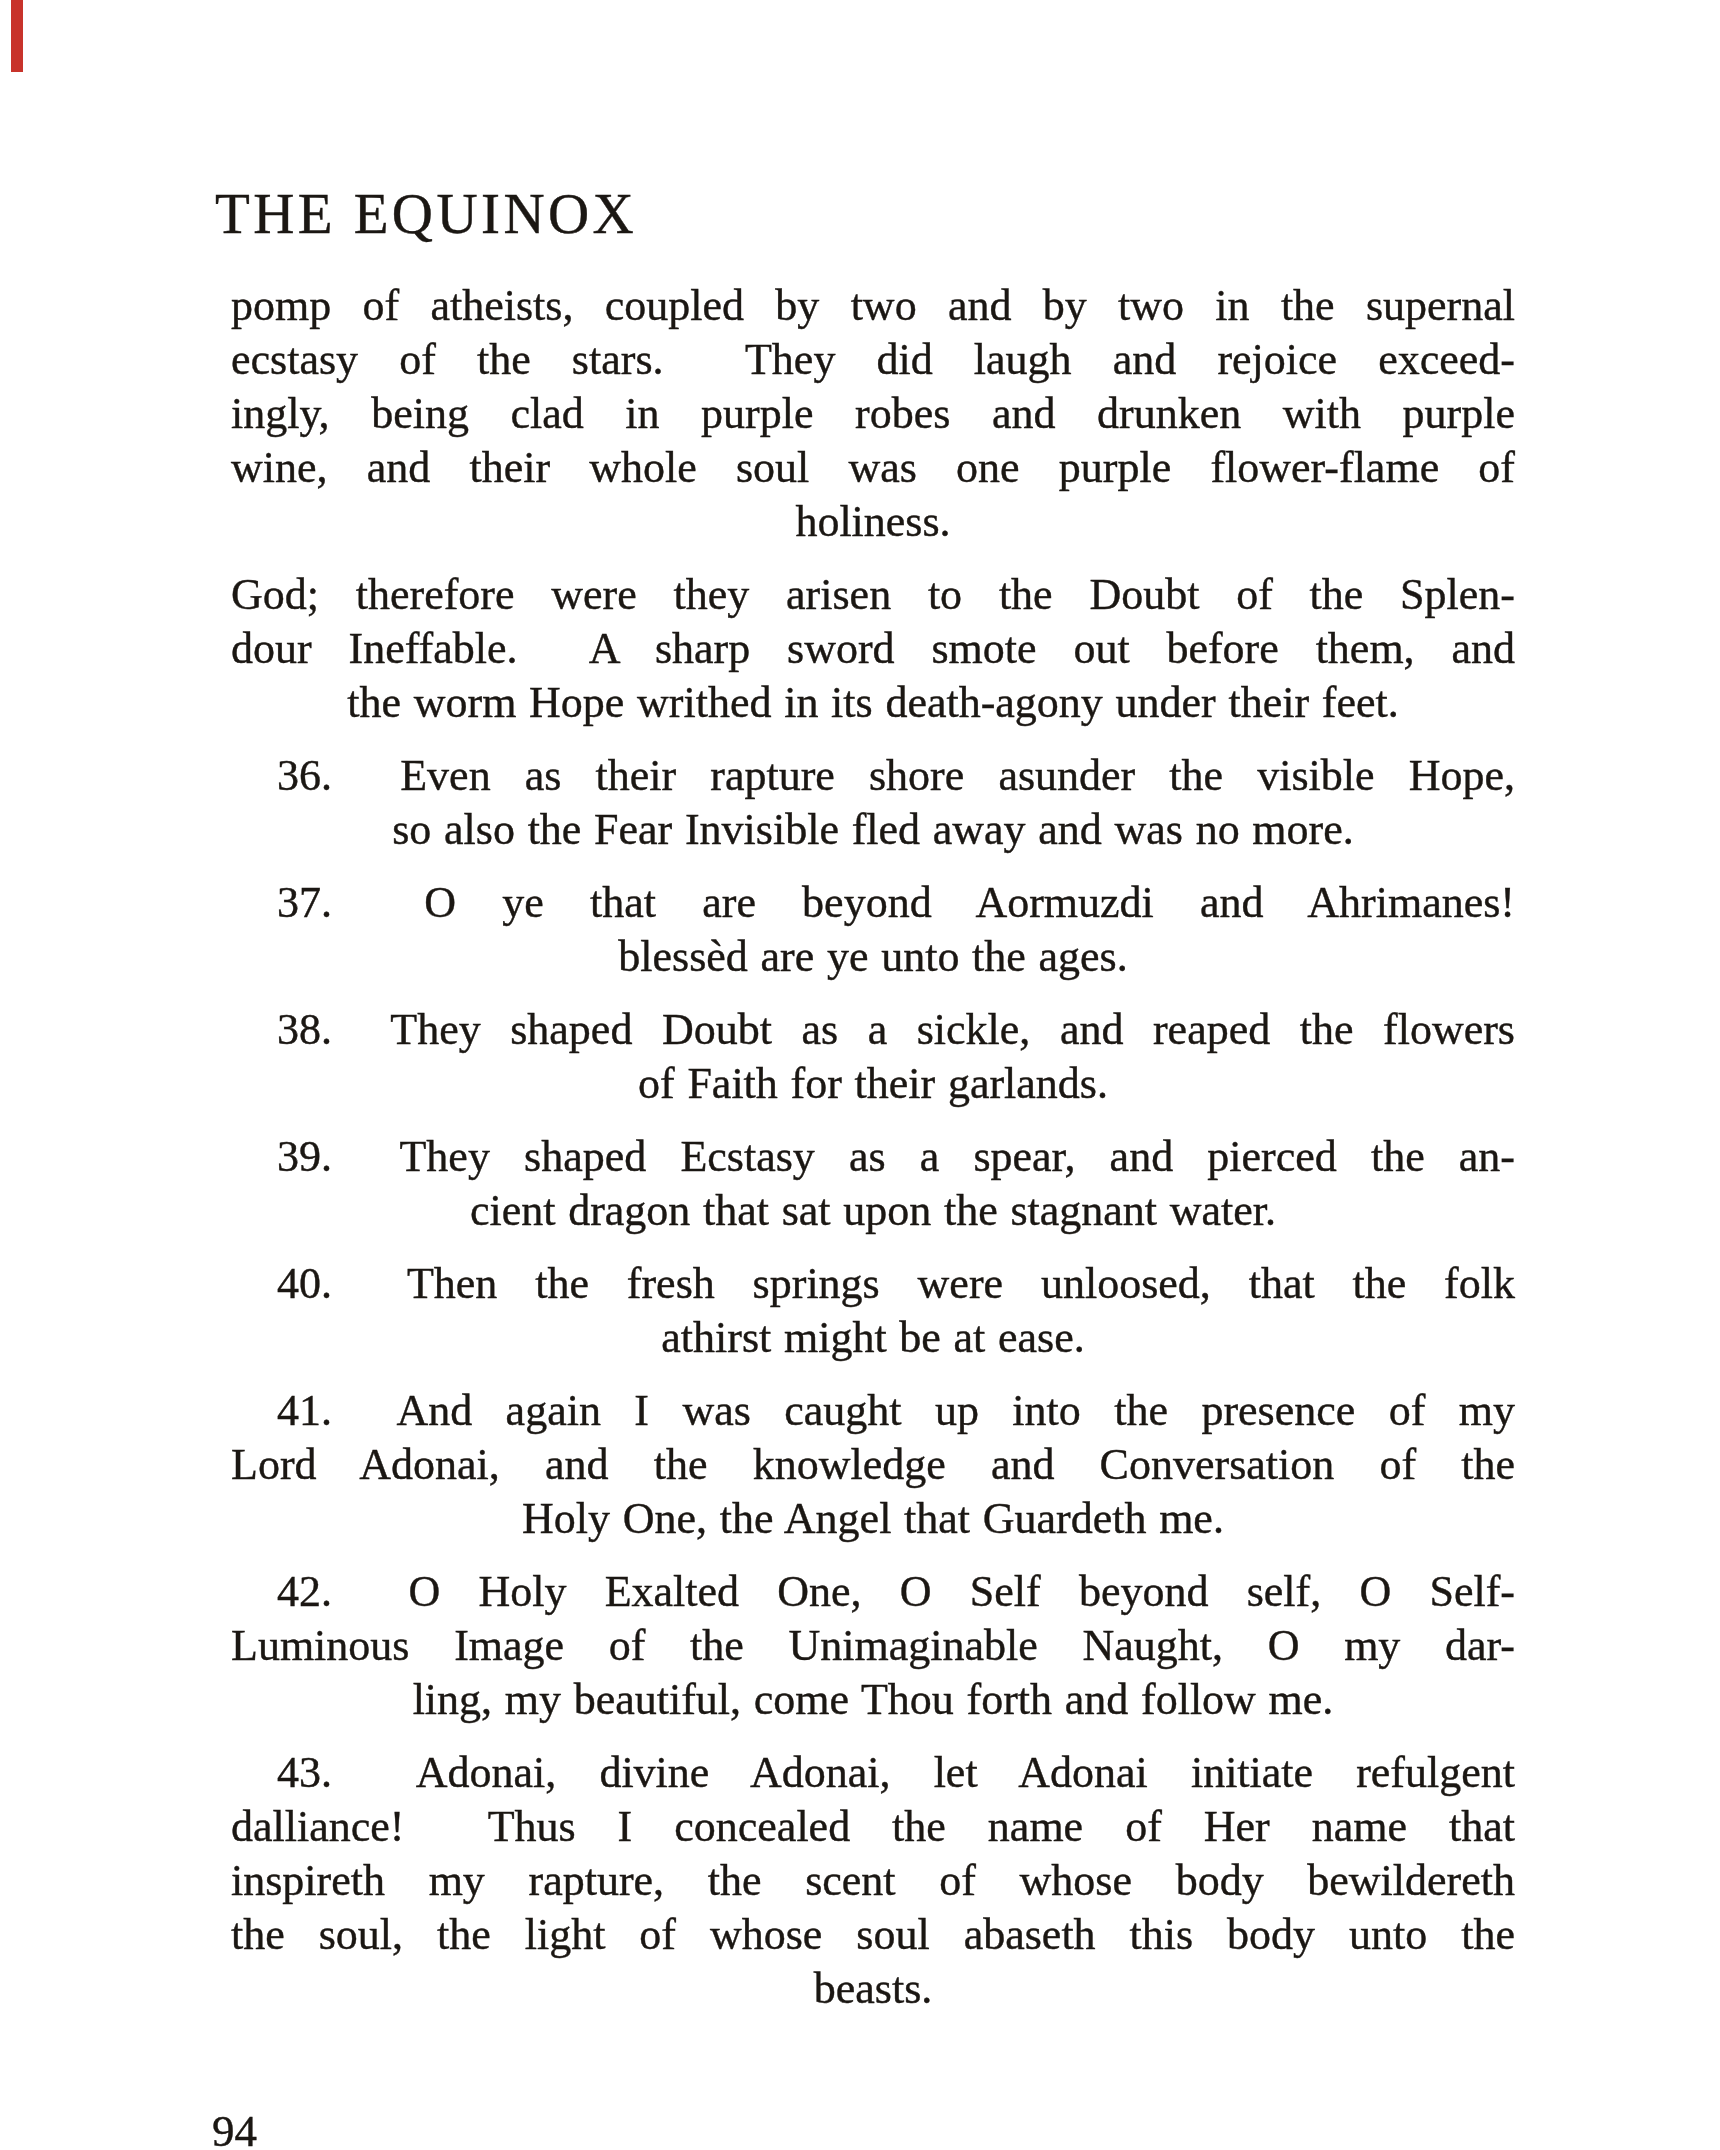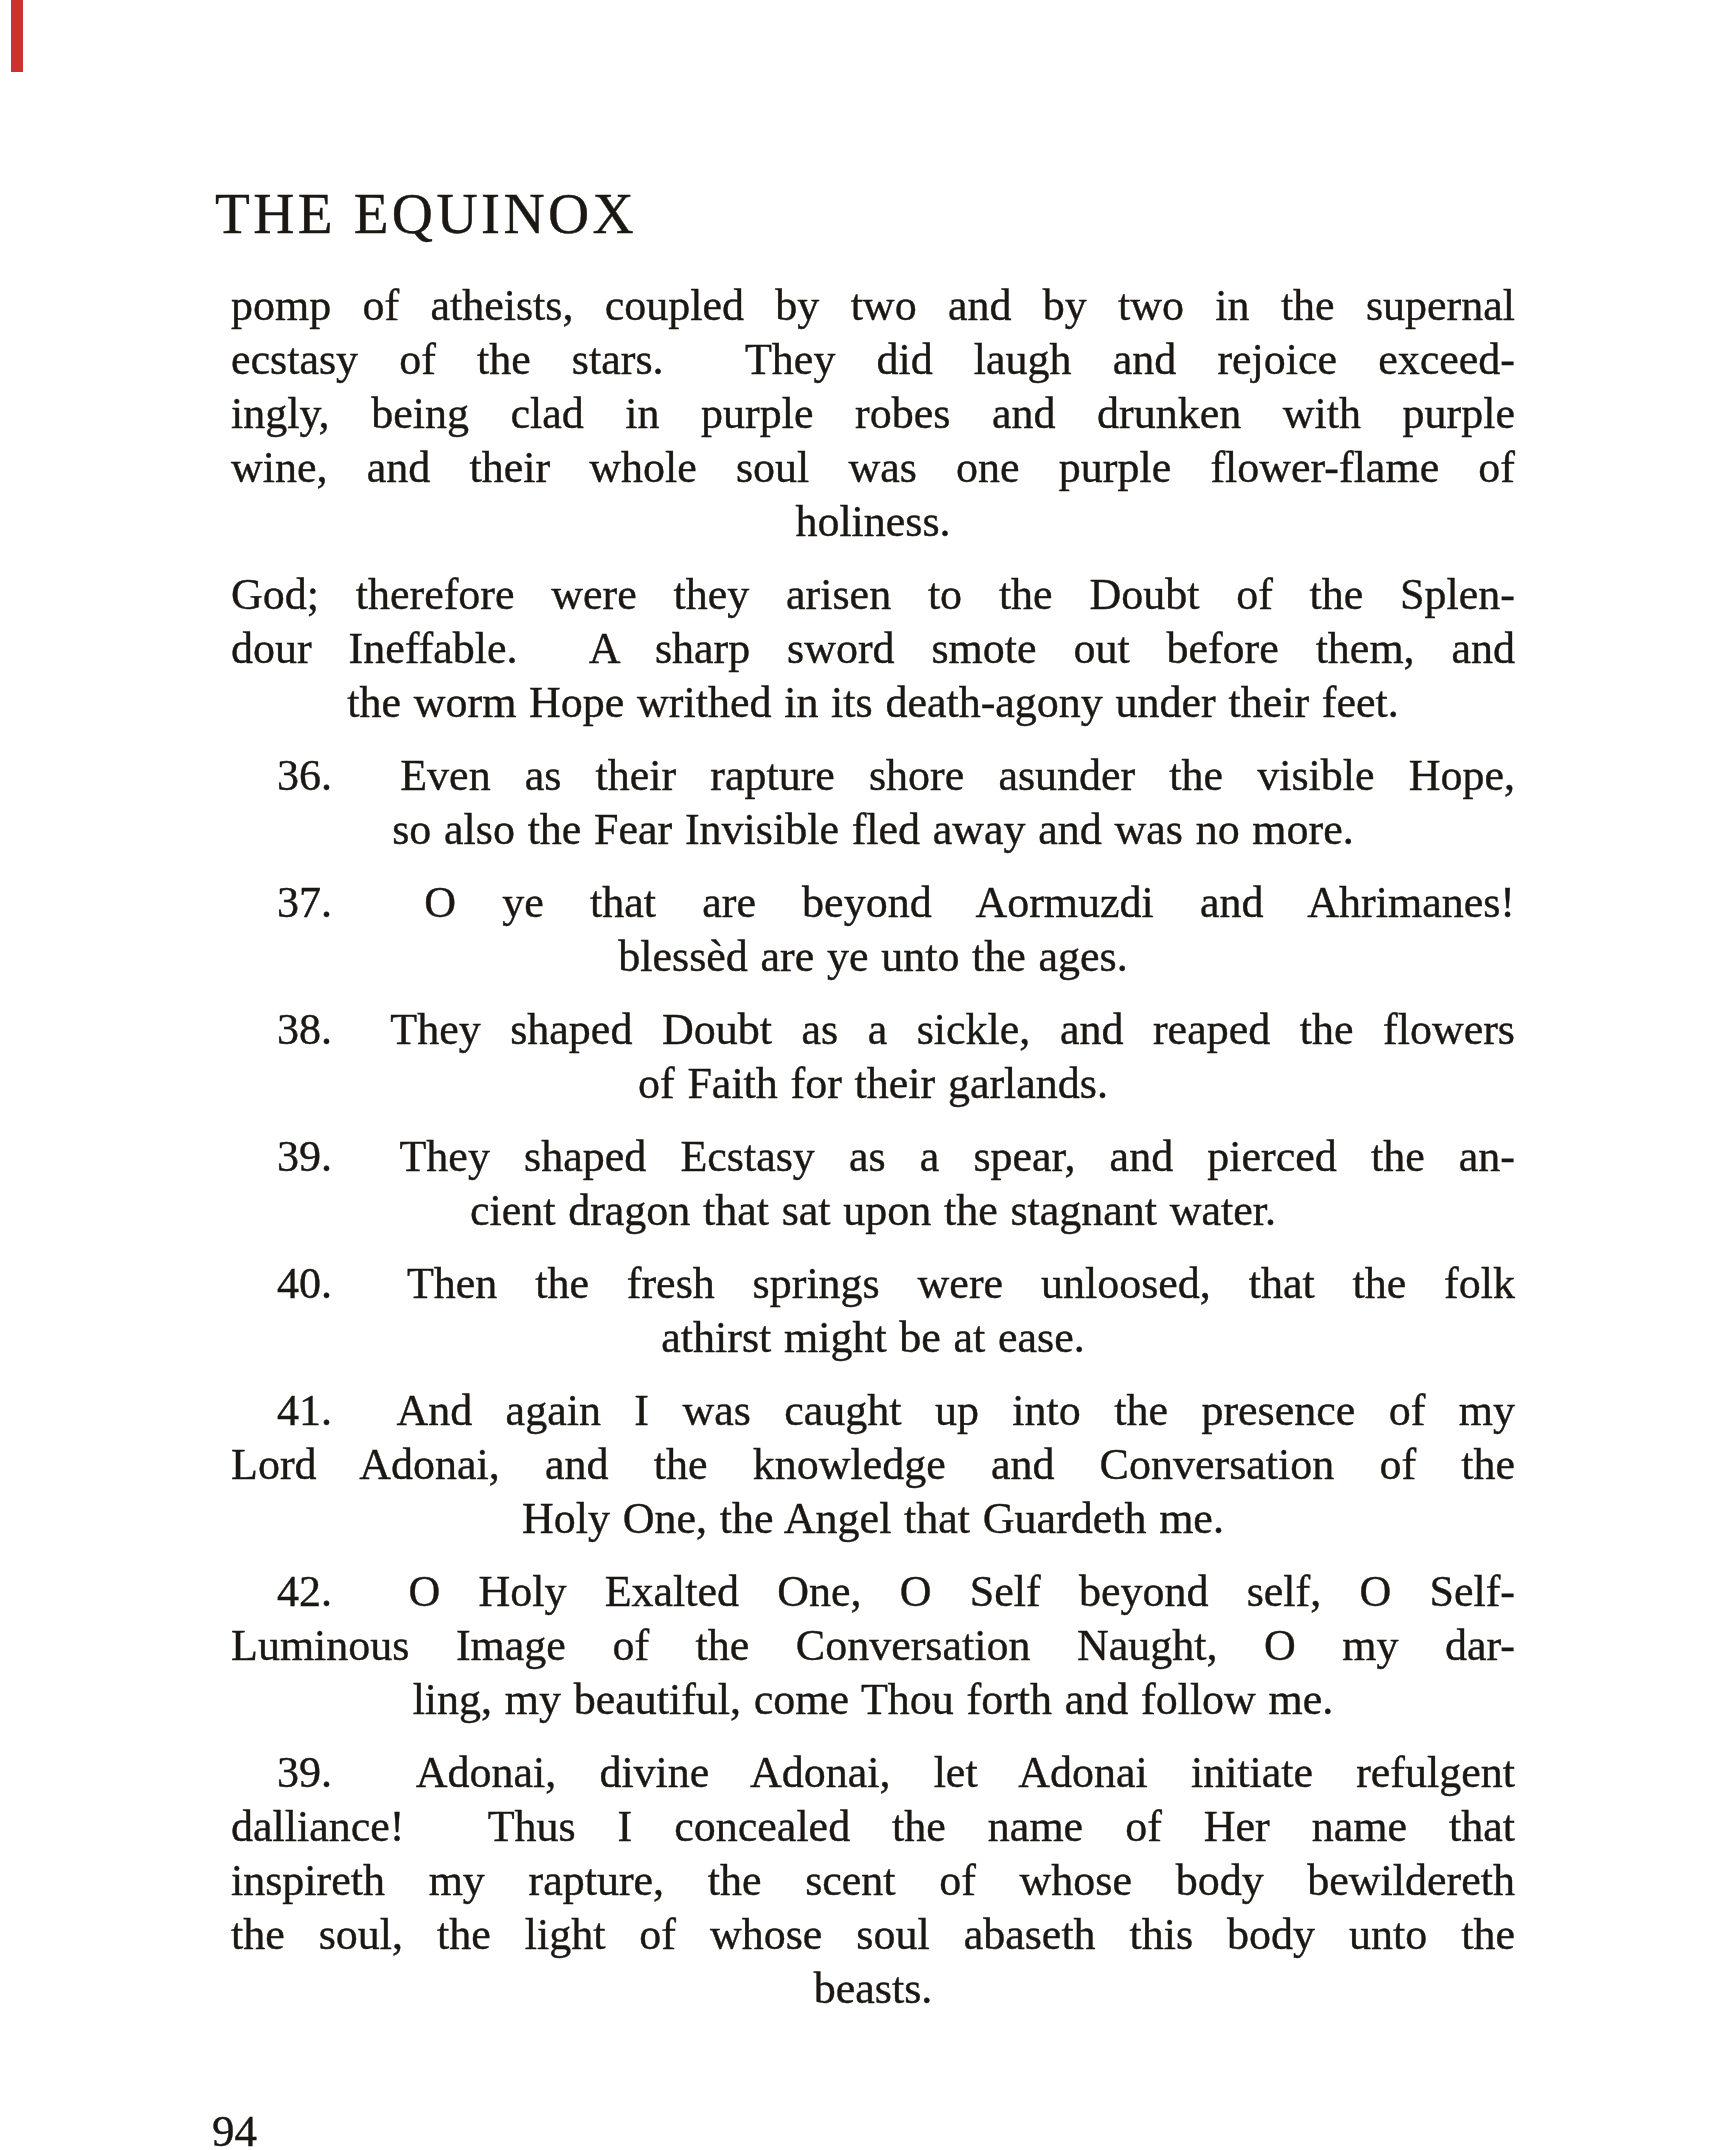--- a/index.html
+++ b/index.html
@@ -89,25 +89,25 @@
         <div class="line j first">40.  Then the fresh springs were unloosed, that the folk</div>
         <div class="line">athirst might be at ease.</div>
       </div>
       <div class="para indent">
         <div class="line j first">41.  And again I was caught up into the presence of my</div>
         <div class="line j">Lord Adonai, and the knowledge and Conversation of the</div>
         <div class="line">Holy One, the Angel that Guardeth me.</div>
       </div>
       <div class="para indent">
         <div class="line j first">42.  O Holy Exalted One, O Self beyond self, O Self-</div>
-        <div class="line j">Luminous Image of the Conversation Naught, O my dar-</div>
+        <div class="line j">Luminous Image of the Unimaginable Naught, O my dar-</div>
         <div class="line">ling, my beautiful, come Thou forth and follow me.</div>
       </div>
       <div class="para indent">
-        <div class="line j first">39.  Adonai, divine Adonai, let Adonai initiate refulgent</div>
+        <div class="line j first">43.  Adonai, divine Adonai, let Adonai initiate refulgent</div>
         <div class="line j">dalliance!  Thus I concealed the name of Her name that</div>
         <div class="line j">inspireth my rapture, the scent of whose body bewildereth</div>
         <div class="line j">the soul, the light of whose soul abaseth this body unto the</div>
         <div class="line">beasts.</div>
       </div>
     </div>
   <div class="page-number">94</div>
 
 </div>
 

